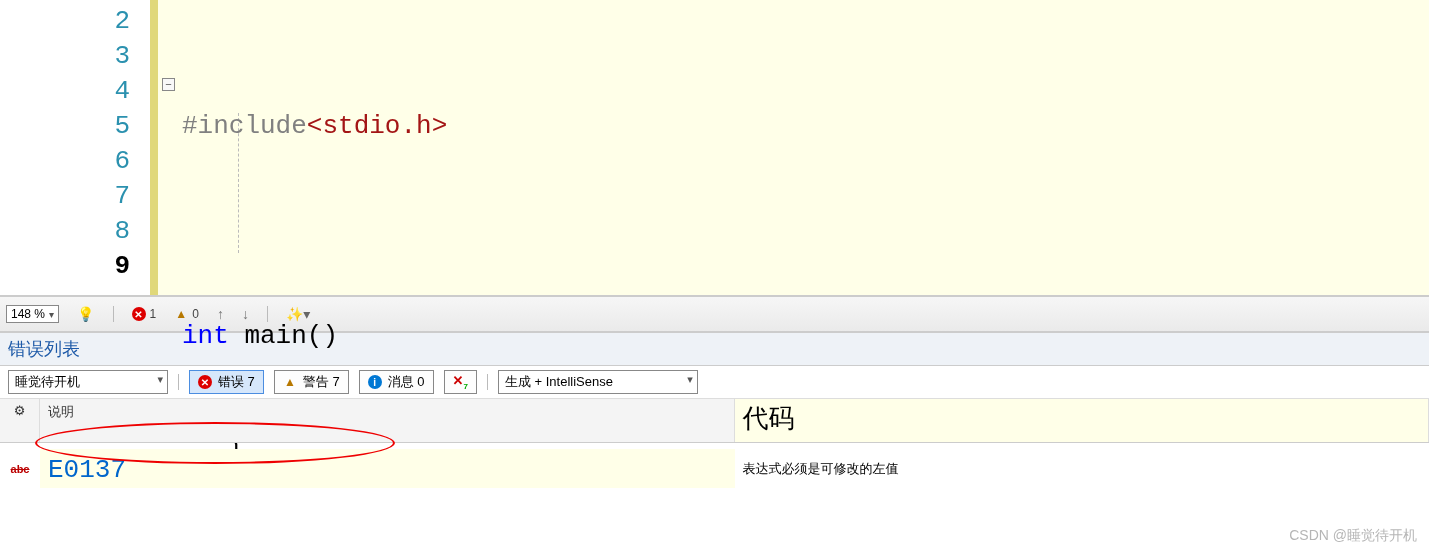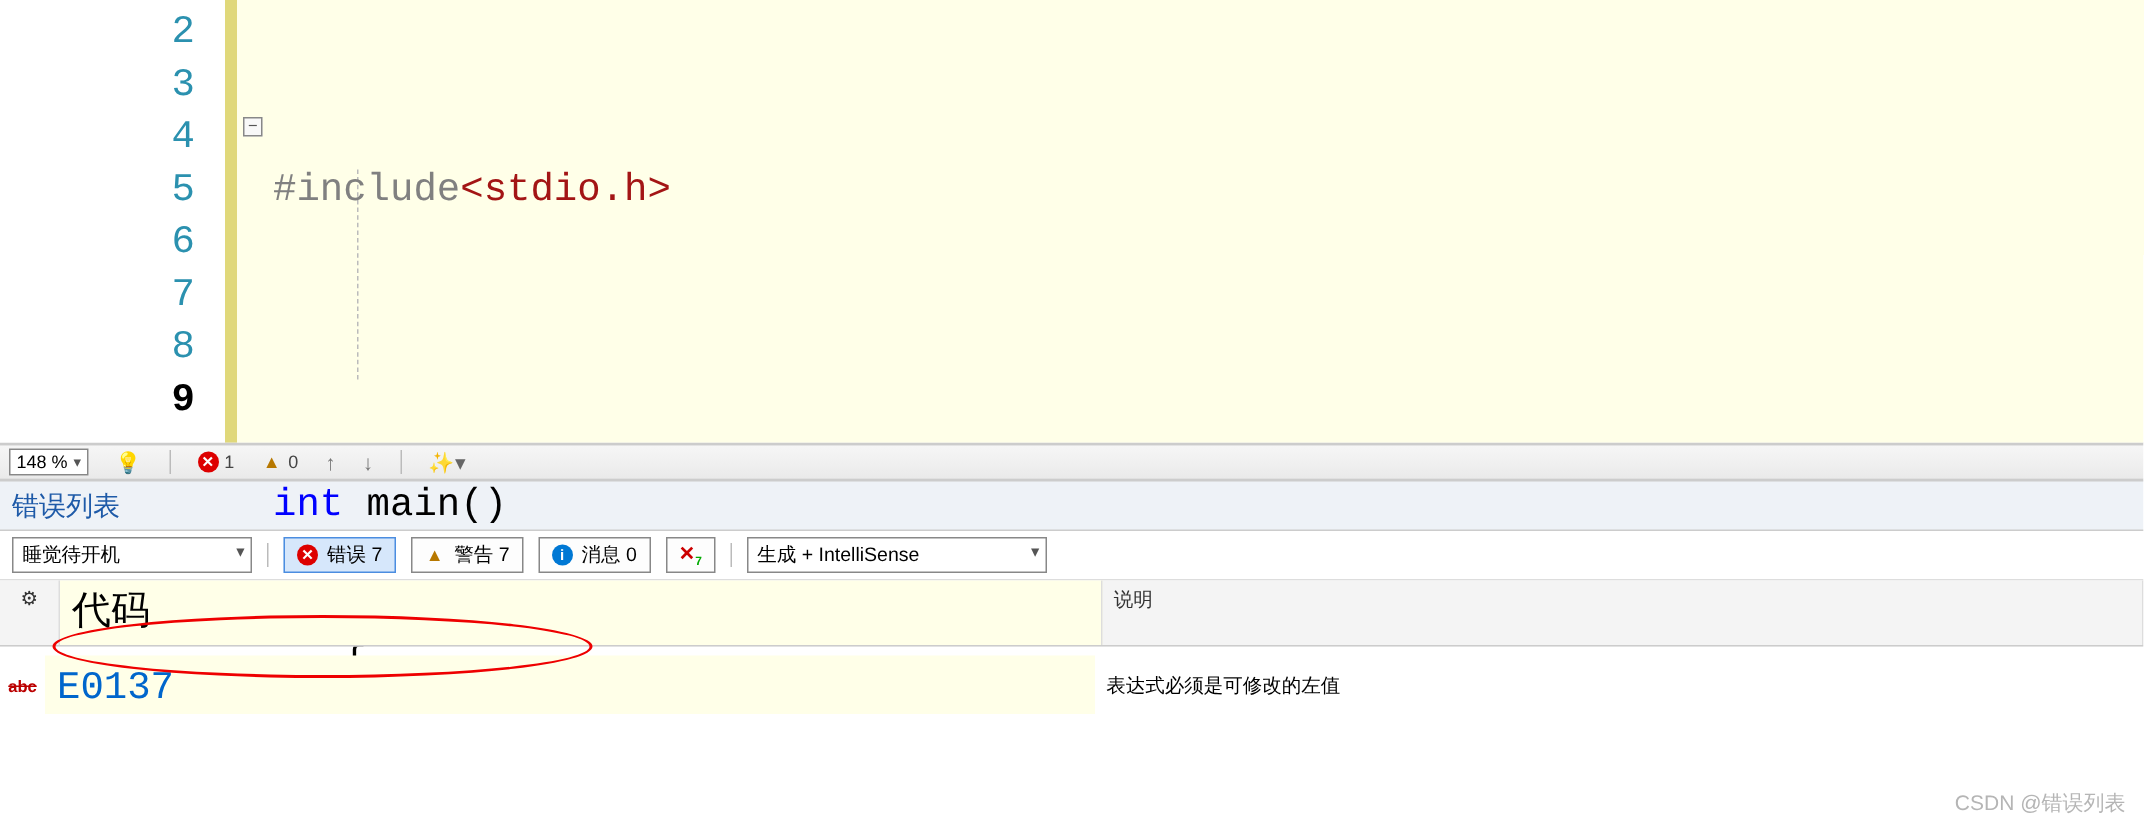--- a/index.html
+++ b/index.html
@@ -66,21 +66,21 @@
   .kw-pp  { color: #808080; }
   .kw-inc { color: #a31515; margin-top: 24px; }
   .kw-blue{ color: #0000ff; }
   .kw-num { color: #2f7d2f; }
   .guide {
     position: absolute;
     left: 56px; top: 113px; height: 140px;
     border-left: 1px dashed #bbb;
   }
   .status-bar {
-    height: 24px;
+    height: 36px;
     background: linear-gradient(#f6f6f6,#eaeaea);
     border-top: 1px solid #ccc;
     border-bottom: 1px solid #ccc;
     display: flex;
     align-items: center;
     gap: 18px;
     padding: 0 6px;
     font-size: 12px;
   }
   .zoom-box {
@@ -135,21 +135,21 @@
     display:flex; background:#f4f4f4; border-bottom:1px solid #ccc;
     font-size:13px; color:#333;
   }
   .th { padding:4px 8px; border-right:1px solid #ddd; }
   .th.small{ width:40px; text-align:center; }
   .th.code{ width:80px; }
   .th.desc{ flex:1; }
   .trow {
     display:flex; align-items:center; padding:6px 0; font-size:13px;
   }
-  .td.icon{ width:30px; text-align:center; }
+  .td.icon{ width:40px; text-align:center; }
   .td.code{ width:80px; color:#0066cc; padding-left:8px; }
   .td.desc{ flex:1; padding-left:8px; }
   .abc-icon{ font-size:11px; color:#b00; font-weight:bold; text-decoration: line-through; }
   .ellipse-annot{
     position:absolute; left:35px; top:23px;
     width:360px; height:42px;
     border:2px solid #e00; border-radius:50%;
     pointer-events:none;
   }
   .watermark{
@@ -233,24 +233,24 @@
   <div class="btn">
     <span style="color:#c00;font-weight:bold">✕<sub style="font-size:8px;color:#0a0">7</sub></span>
   </div>
   <span class="sb-sep"></span>
   <div class="combo" style="min-width:200px">生成 + IntelliSense</div>
 </div>
 
 <div class="table">
   <div class="thead">
     <div class="th small">⚙</div>
+    <div class="th desc">说明</div>
     <div class="th code">代码</div>
-    <div class="th desc">说明</div>
   </div>
   <div class="trow">
     <div class="td icon"><span class="abc-icon">abc</span></div>
     <div class="td code">E0137</div>
     <div class="td desc">表达式必须是可修改的左值</div>
   </div>
   <div class="ellipse-annot"></div>
 </div>
 
-<div class="watermark">CSDN @错误列表</div>
+<div class="watermark">CSDN @睡觉待开机</div>
 
 </body></html>

